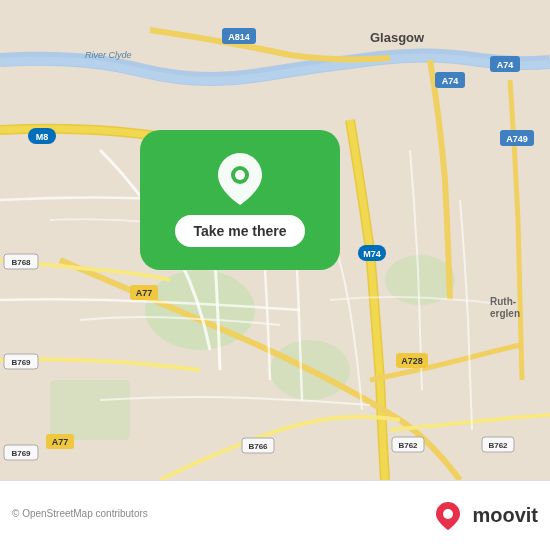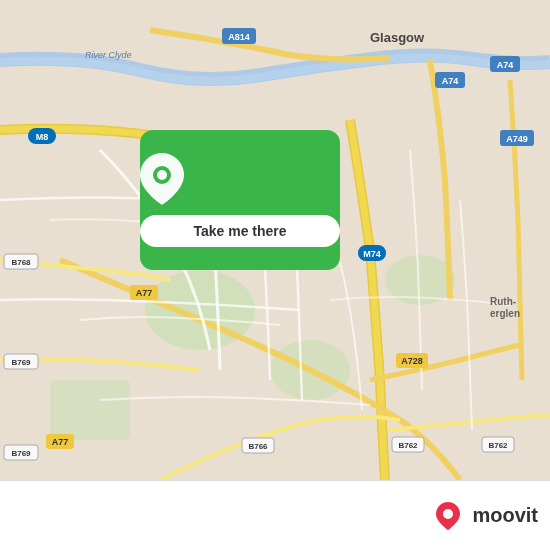--- a/index.html
+++ b/index.html
@@ -27,23 +27,24 @@
     }
 
     
     #cta-overlay {
       position: absolute;
       top: 130px;
       left: 140px;
       width: 200px;
       height: 140px;
       background-color: #3ab54a;
-      border-radius: 13px;
+      border-radius: 20px;
       display: flex;
       flex-direction: column;
+      align-items: center;
       justify-content: center;
       gap: 10px;
       cursor: pointer;
     }
 
     #pin-icon {
       width: 44px;
       height: 52px;
     }
 
@@ -220,20 +221,21 @@
       <circle cx="22" cy="22" r="9" fill="#3ab54a"></circle>
       <circle cx="22" cy="22" r="5" fill="white"></circle>
     </svg>
 
     <button id="cta-button">Take me there</button>
   </div>
 </div>
 
 <div id="info-bar">
   <div id="address-block">
+    <span id="copyright-text">© OpenStreetMap contributors</span>
   </div>
 
   <div id="moovit-logo">
     <svg id="moovit-pin" viewBox="0 0 24 28" xmlns="http://www.w3.org/2000/svg">
       <path d="M12 0 C5.4 0 0 5.4 0 12 C0 20 12 28 12 28 C12 28 24 20 24 12 C24 5.4 18.6 0 12 0Z" fill="#e8304a"></path>
       <circle cx="12" cy="12" r="5" fill="white"></circle>
     </svg>
     <span>moovit</span>
   </div>
 </div>

